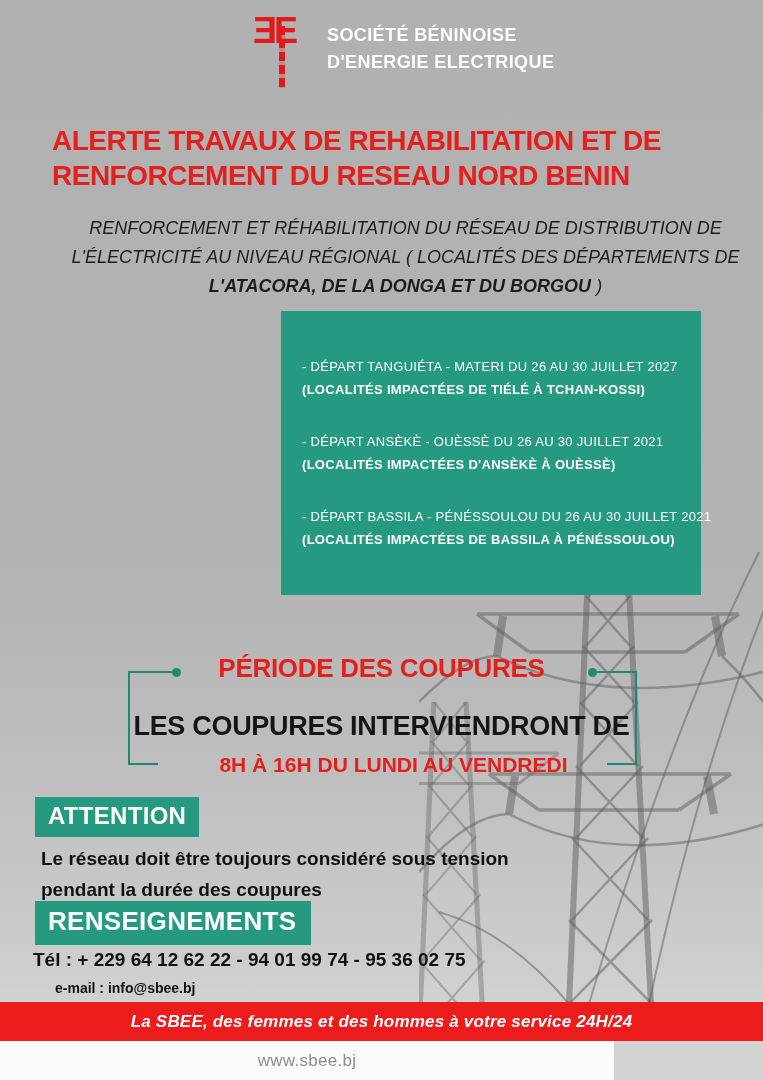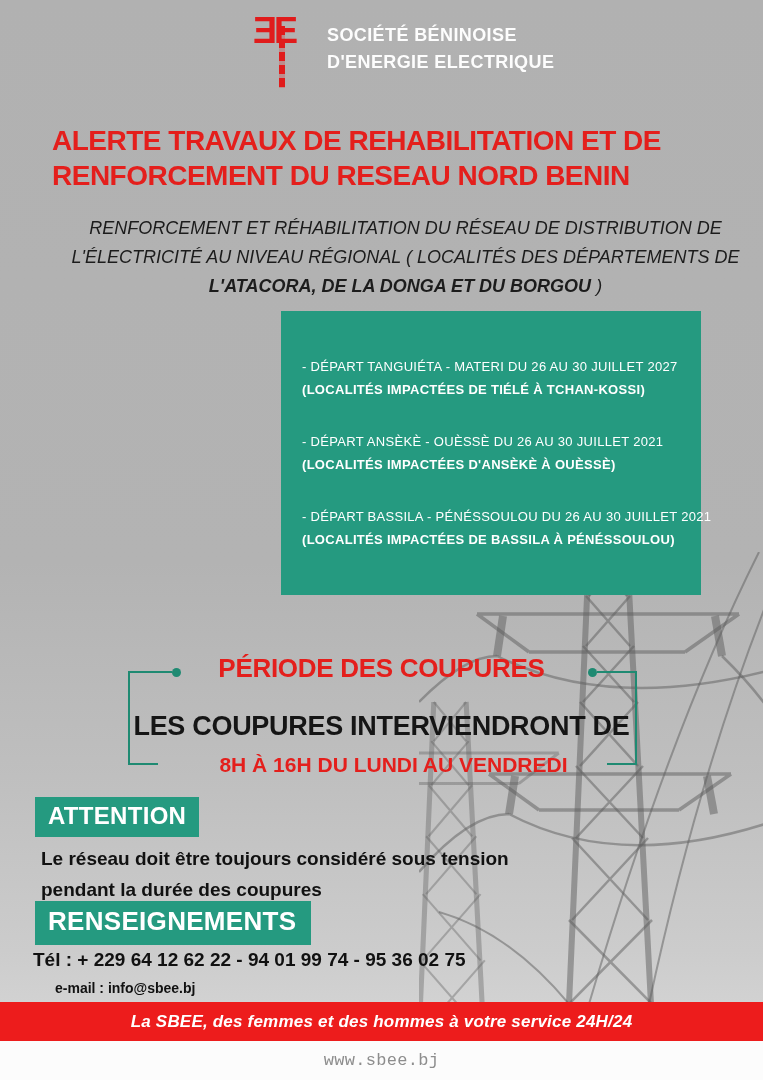--- a/index.html
+++ b/index.html
@@ -48,22 +48,22 @@
     font-weight:800; font-size:24px; padding:5px 13px 7px 13px; letter-spacing:.3px; }
   .attention-text { position:absolute; left:41px; top:843px; color:#111; font-weight:600; font-size:19px; line-height:31px; }
   .renseignements-label { position:absolute; left:35px; top:901px; background:#259a80; color:#fff;
     font-weight:800; font-size:26px; padding:5px 15px 8px 13px; letter-spacing:.3px; }
   .tel-line { position:absolute; left:33px; top:949px; color:#111; font-weight:700; font-size:19px; }
   .email-line { position:absolute; left:33px; top:980px; color:#111; font-weight:700; font-size:14px;margin-left:22px; }
   
   .red-band { position:absolute; left:0; top:1002px; width:763px; height:39px; background:#ed1c1c;
     display:flex; align-items:center; justify-content:center;text-align:center; }
   .red-band span { color:#fff; font-style:italic; font-weight:700; font-size:17px; letter-spacing:.2px; }
-  .white-footer { position:absolute; left:0; top:1041px; width:763px; height:39px; background:#fcfcfc;
-    display:flex; align-items:center; justify-content:center;font-family:Liberation Mono, monospace; }
+  .white-footer { position:absolute; left:0; top:1041px; width:614px; height:39px; background:#fcfcfc;
+    display:flex; align-items:center; justify-content:center; }
   .white-footer span { color:#8d8d8d; font-size:17px; letter-spacing:.3px; }
 </style>
 </head>
 <body>
 
 <div class="poster">
 
   <svg class="pylon-svg" viewBox="0 0 352 452" aria-hidden="true">
     <g stroke="#5e5e5e" stroke-opacity="0.5" fill="none">
 

